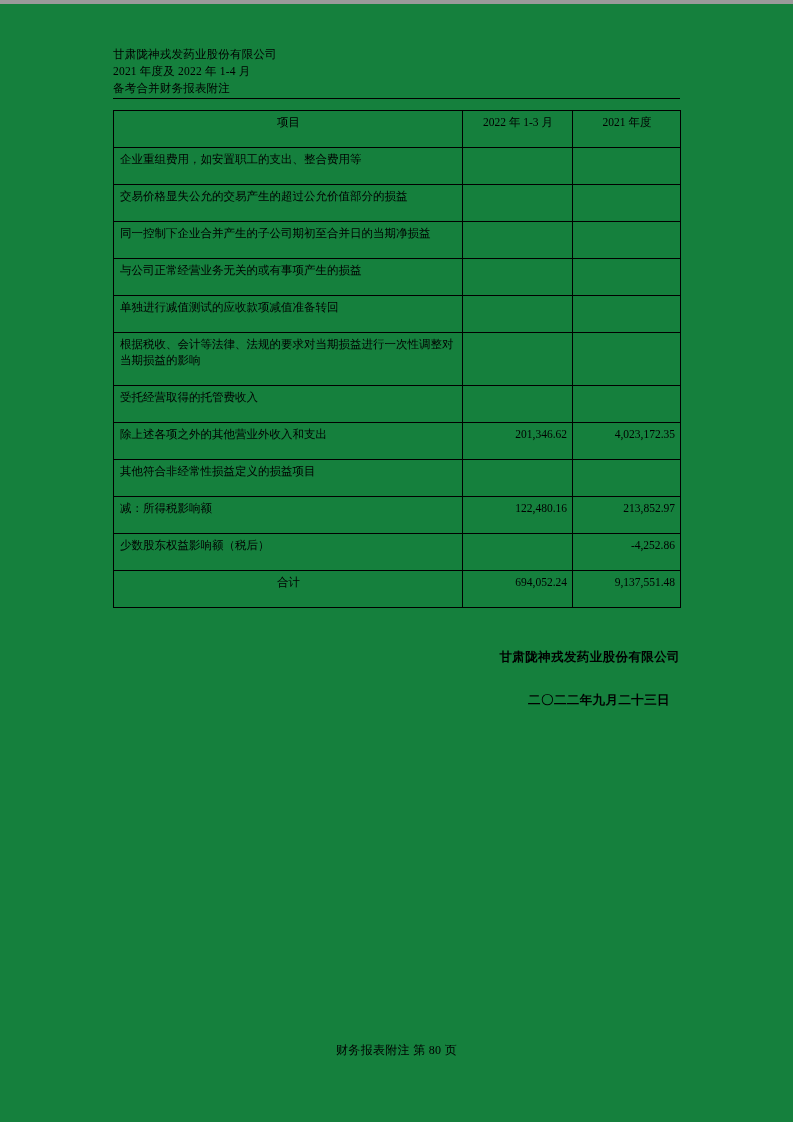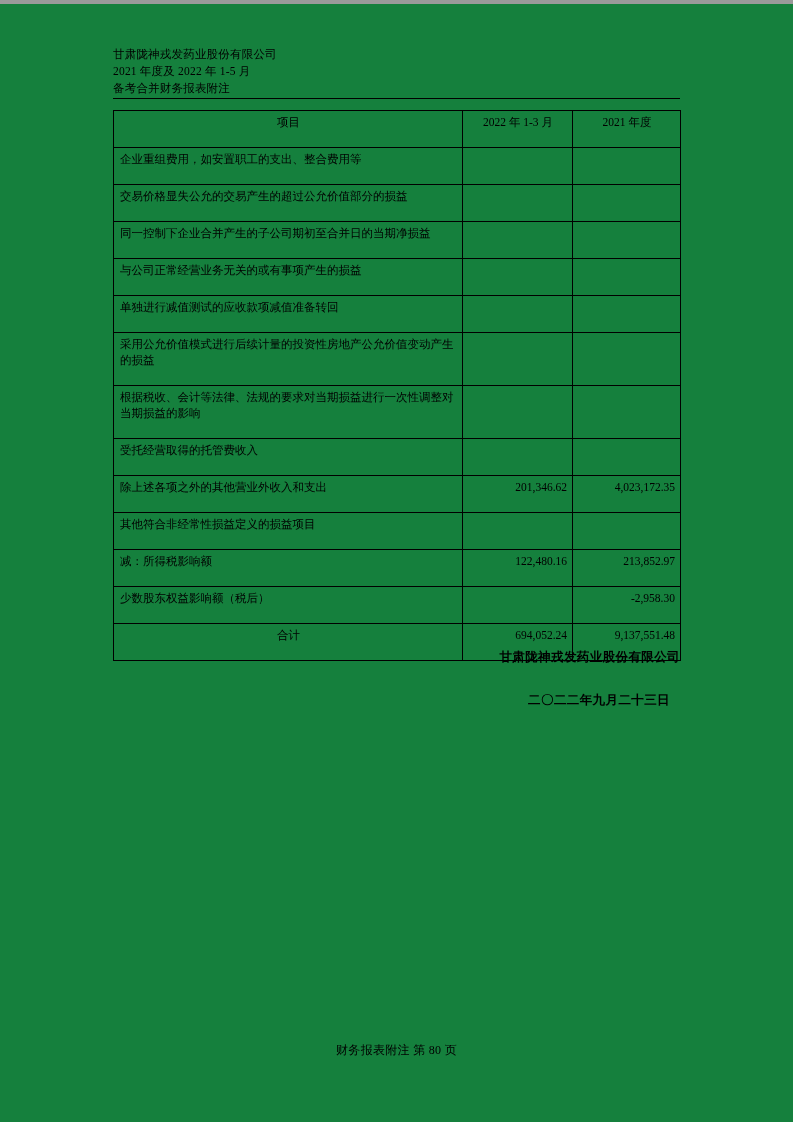--- a/index.html
+++ b/index.html
@@ -107,21 +107,21 @@
     letter-spacing: 0.3px;
   }
 </style>
 </head>
 <body>
 
 <div class="page">
 
   <div class="header">
     <div class="header-line">甘肃陇神戎发药业股份有限公司</div>
-    <div class="header-line">2021 年度及 2022 年 1-5 月</div>
+    <div class="header-line">2021 年度及 2022 年 1-4 月</div>
     <div class="header-line">备考合并财务报表附注</div>
   </div>
   <div class="header-rule"></div>
 
   <table class="main">
     <colgroup>
       <col class="c1">
       <col class="c2">
       <col class="c3">
     </colgroup>
@@ -152,25 +152,20 @@
         <td class="item">与公司正常经营业务无关的或有事项产生的损益</td>
         <td class="num"></td>
         <td class="num"></td>
       </tr>
       <tr>
         <td class="item">单独进行减值测试的应收款项减值准备转回</td>
         <td class="num"></td>
         <td class="num"></td>
       </tr>
       <tr>
-        <td class="item">采用公允价值模式进行后续计量的投资性房地产公允价值变动产生的损益</td>
-        <td class="num"></td>
-        <td class="num"></td>
-      </tr>
-      <tr>
         <td class="item">根据税收、会计等法律、法规的要求对当期损益进行一次性调整对当期损益的影响</td>
         <td class="num"></td>
         <td class="num"></td>
       </tr>
       <tr>
         <td class="item">受托经营取得的托管费收入</td>
         <td class="num"></td>
         <td class="num"></td>
       </tr>
       <tr>
@@ -184,21 +179,21 @@
         <td class="num"></td>
       </tr>
       <tr>
         <td class="item">减：所得税影响额</td>
         <td class="num">122,480.16</td>
         <td class="num">213,852.97</td>
       </tr>
       <tr>
         <td class="item-indent">少数股东权益影响额（税后）</td>
         <td class="num"></td>
-        <td class="num">-2,958.30</td>
+        <td class="num">-4,252.86</td>
       </tr>
       <tr>
         <td class="center">合计</td>
         <td class="num">694,052.24</td>
         <td class="num">9,137,551.48</td>
       </tr>
     </tbody>
   </table>
 
   <div class="signature">甘肃陇神戎发药业股份有限公司</div>

